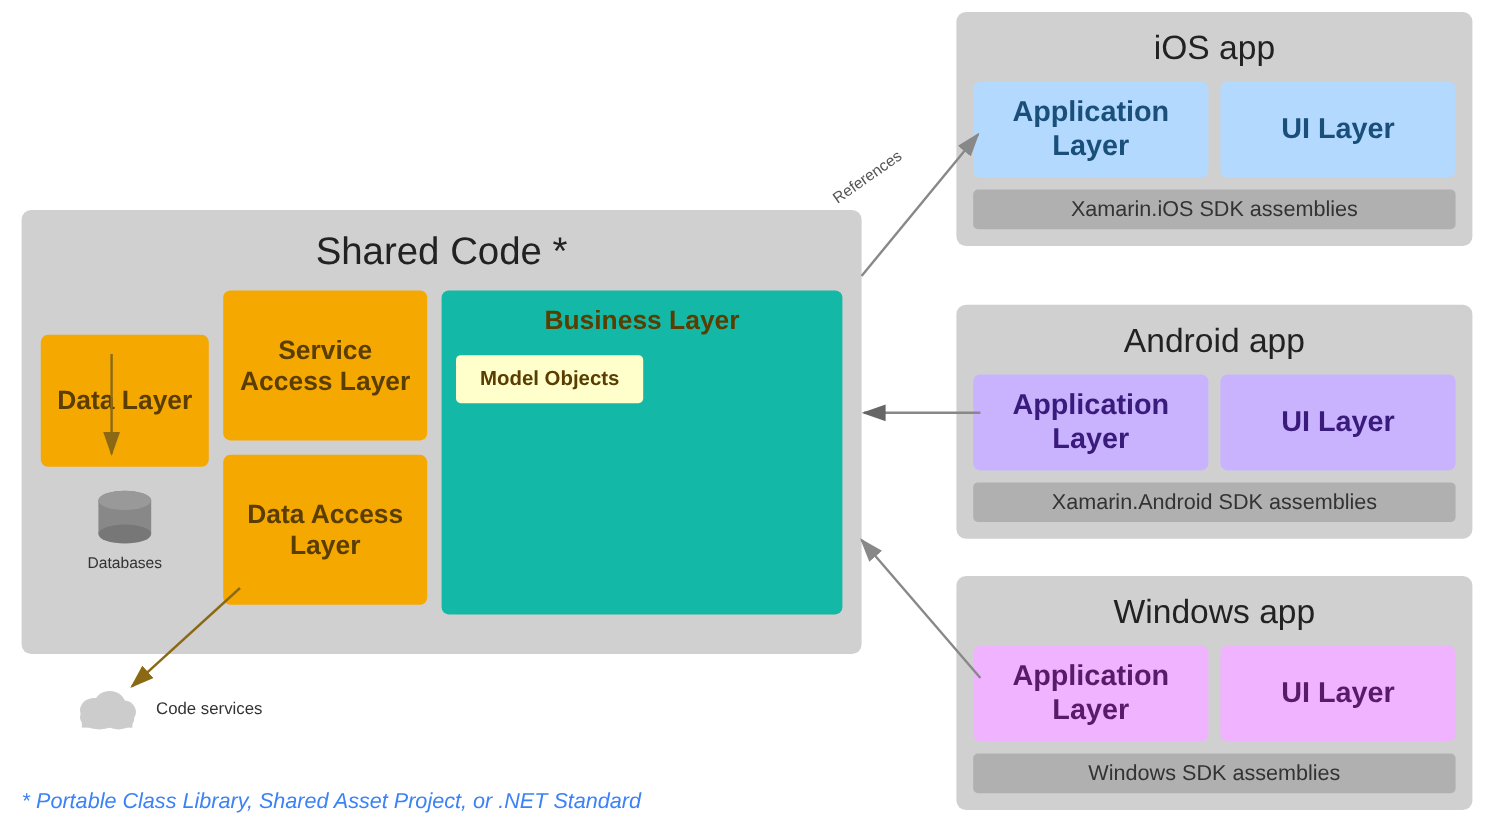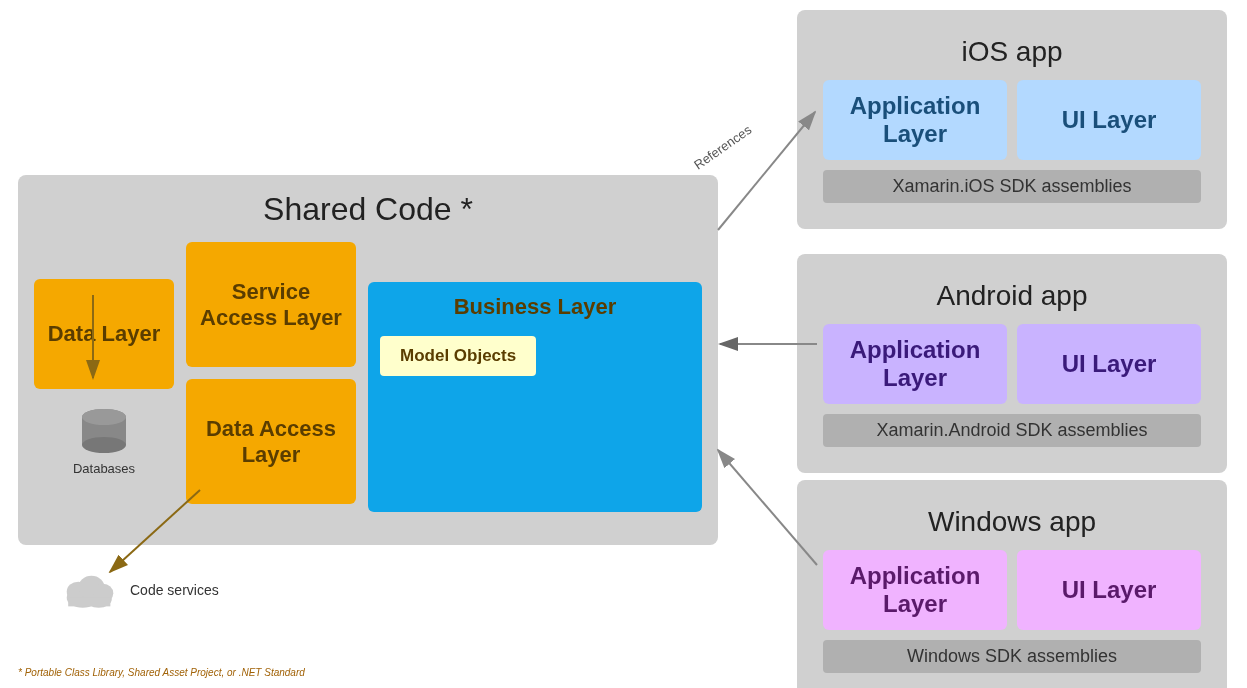--- a/index.html
+++ b/index.html
@@ -106,28 +106,27 @@
     }
 
     
     .col-business {
       flex: 1;
       display: flex;
       align-items: stretch;
     }
 
     .business-layer-outer {
-      background: #0ea5e9;
+      background: #14b8a6;
       border-radius: 6px;
       padding: 12px;
       display: flex;
       flex-direction: column;
       align-items: flex-start;
       width: 100%;
-      margin-top: 40px;
     }
 
     .business-title {
       font-size: 22px;
       font-weight: bold;
       color: #5a3d00;
       margin-bottom: 16px;
       text-align: center;
       width: 100%;
     }
@@ -140,23 +139,23 @@
       font-weight: bold;
       color: #5a3d00;
       text-align: center;
     }
 
     
     .footer-note {
       position: absolute;
       bottom: 10px;
       left: 18px;
-      font-size: 10px;
+      font-size: 18px;
       font-style: italic;
-      color: #a16207;
+      color: #3b82f6;
     }
 
     
     .cloud-area {
       position: absolute;
       left: 60px;
       top: 570px;
       display: flex;
       align-items: center;
       gap: 10px;
@@ -178,21 +177,21 @@
       color: #333;
     }
 
     
     .app-box {
       position: absolute;
       right: 20px;
       width: 430px;
       background: #d0d0d0;
       border-radius: 8px;
-      padding: 26px;
+      padding: 14px;
     }
 
     .ios-box {
       top: 10px;
     }
     .android-box {
       top: 254px;
       margin-left: 36px;
     }
     .windows-box {

